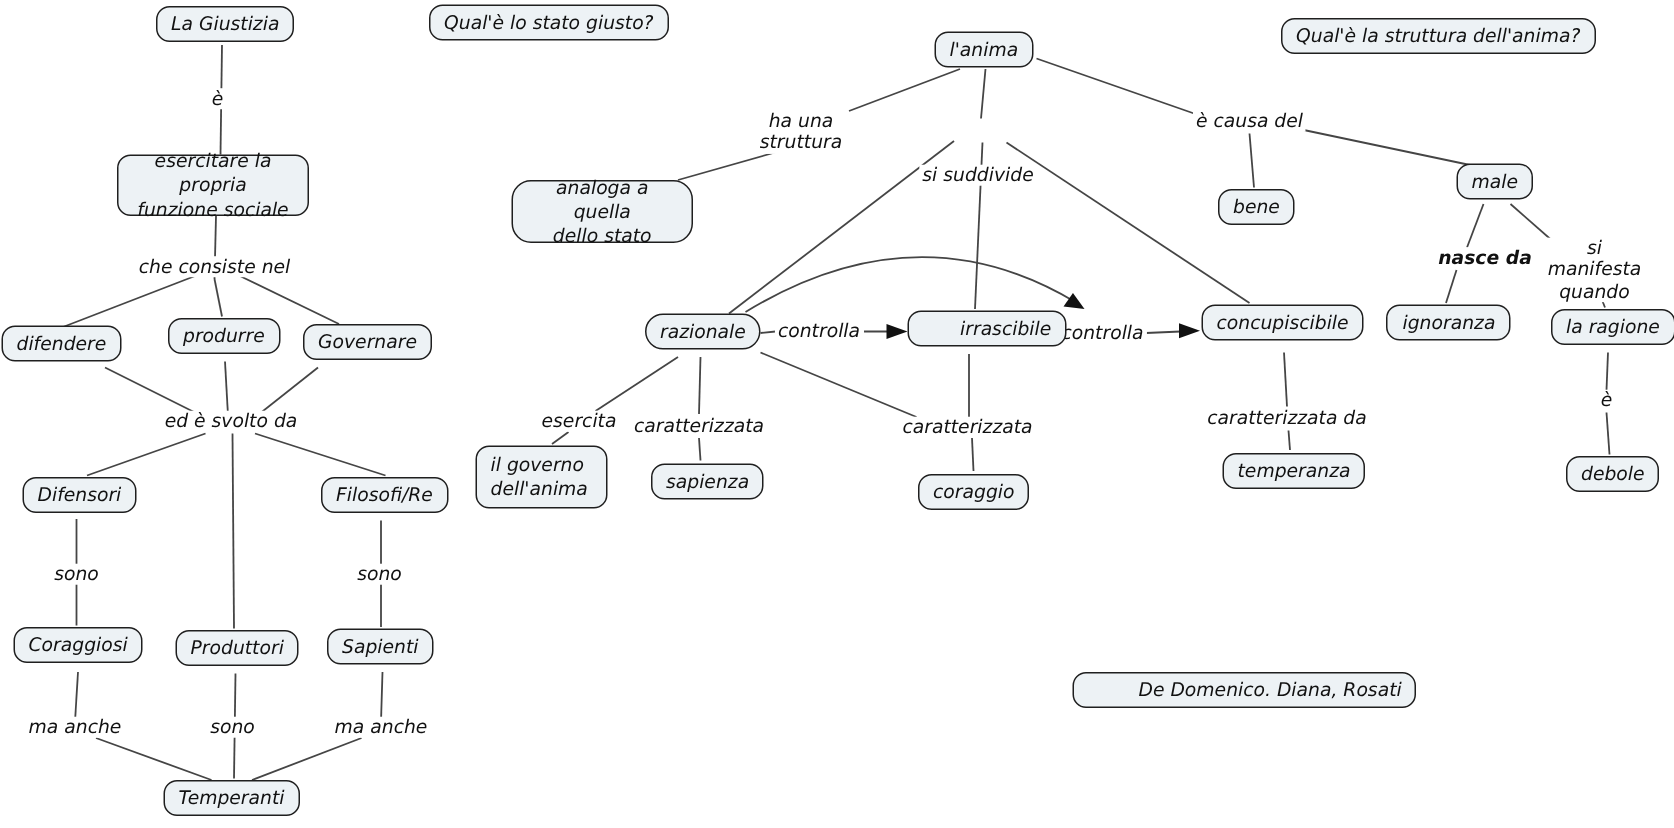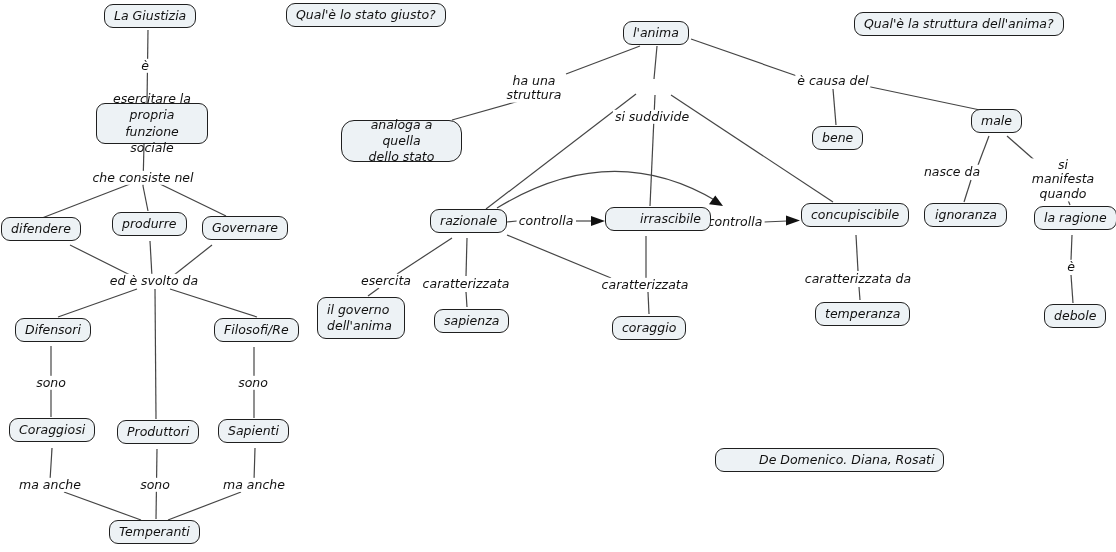--- a/index.html
+++ b/index.html
@@ -104,37 +104,37 @@
     </g>
     <g fill="#111111" stroke="none">
       <path d="M605,221 L591,216 L591,226 Z"></path>
       <path d="M800,220.5 L786,215.5 L786,225.5 Z"></path>
       <path d="M723,206 L709,204.3 L715.3,195.4 Z"></path>
     </g>
   </svg>
 
   <div class="node" style="left:104px;top:4px;">La Giustizia</div>
   <div class="node" style="left:286px;top:3px;">Qual'è lo stato giusto?</div>
-  <div class="node multi" style="left:96px;top:103px;width:112px;height:41px;text-align:center;">esercitare la propria
+  <div class="node multi" style="left:78px;top:103px;width:128px;height:41px;text-align:center;">esercitare la propria
 funzione sociale</div>
   <div class="node" style="left:1px;top:217px;">difendere</div>
   <div class="node" style="left:112px;top:212px;">produrre</div>
   <div class="node" style="left:202px;top:216px;">Governare</div>
   <div class="node" style="left:15px;top:318px;">Difensori</div>
   <div class="node" style="left:214px;top:318px;">Filosofi/Re</div>
   <div class="node" style="left:9px;top:418px;">Coraggiosi</div>
   <div class="node" style="left:117px;top:420px;">Produttori</div>
   <div class="node" style="left:218px;top:419px;">Sapienti</div>
   <div class="node" style="left:109px;top:520px;">Temperanti</div>
 
   <div class="node" style="left:623px;top:21px;">l'anima</div>
   <div class="node" style="left:854px;top:12px;">Qual'è la struttura dell'anima?</div>
   <div class="node multi" style="left:341px;top:120px;width:121px;height:42px;border-radius:13px;">analoga a quella
 dello stato</div>
-  <div class="node" style="left:430px;top:209px;">razionale</div>
+  <div class="node" style="left:430px;top:209px;border-radius:12px;">razionale</div>
   <div class="node" style="left:605px;top:207px;padding-left:34px;">irrascibile</div>
   <div class="node" style="left:801px;top:203px;">concupiscibile</div>
   <div class="node" style="left:812px;top:126px;">bene</div>
   <div class="node" style="left:971px;top:109px;">male</div>
   <div class="node" style="left:924px;top:203px;padding-left:10px;">ignoranza</div>
   <div class="node" style="left:1034px;top:206px;">la ragione</div>
   <div class="node multi left-text" style="left:317px;top:297px;width:88px;height:42px;">il governo
 dell'anima</div>
   <div class="node" style="left:434px;top:309px;">sapienza</div>
   <div class="node" style="left:612px;top:316px;">coraggio</div>
@@ -147,21 +147,21 @@
   <span class="lbl" style="left:154px;top:281px;">ed è svolto da</span>
   <span class="lbl" style="left:51px;top:383px;">sono</span>
   <span class="lbl" style="left:253px;top:383px;">sono</span>
   <span class="lbl" style="left:50px;top:485px;">ma anche</span>
   <span class="lbl" style="left:155px;top:485px;">sono</span>
   <span class="lbl" style="left:254px;top:485px;">ma anche</span>
   <span class="lbl" style="left:534px;top:88px;">ha una
 struttura</span>
   <span class="lbl" style="left:652px;top:86px;margin-top:31px;">si suddivide</span>
   <span class="lbl" style="left:833px;top:81px;">è causa del</span>
-  <span class="lbl" style="left:952px;top:172px;">nasce da</span>
+  <span class="lbl" style="left:990px;top:172px;font-weight:bold;">nasce da</span>
   <span class="lbl" style="left:1063px;top:180px;">si manifesta
 quando</span>
   <span class="lbl" style="left:546px;top:221px;">controlla</span>
   <span class="lbl" style="left:735px;top:222px;">controlla</span>
   <span class="lbl" style="left:386px;top:281px;">esercita</span>
   <span class="lbl" style="left:466px;top:284px;">caratterizzata</span>
   <span class="lbl" style="left:645px;top:285px;">caratterizzata</span>
   <span class="lbl" style="left:858px;top:279px;">caratterizzata da</span>
   <span class="lbl" style="left:1071px;top:267px;">è</span>
 

